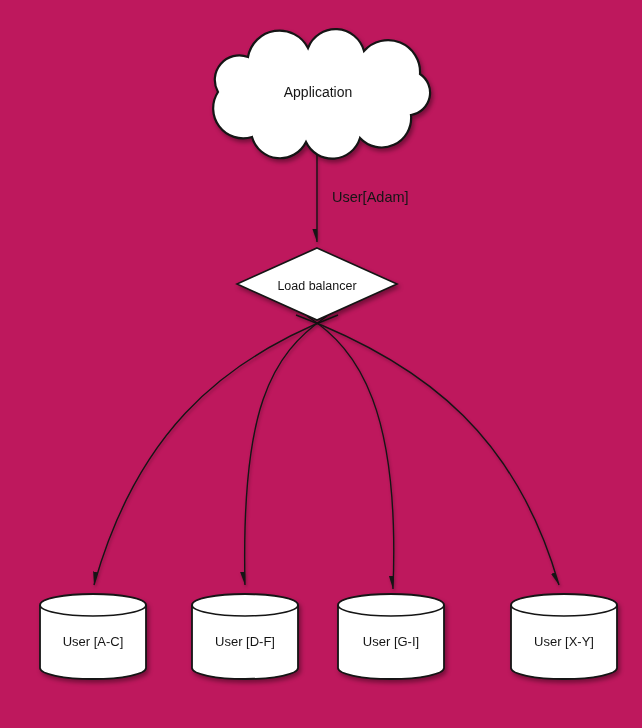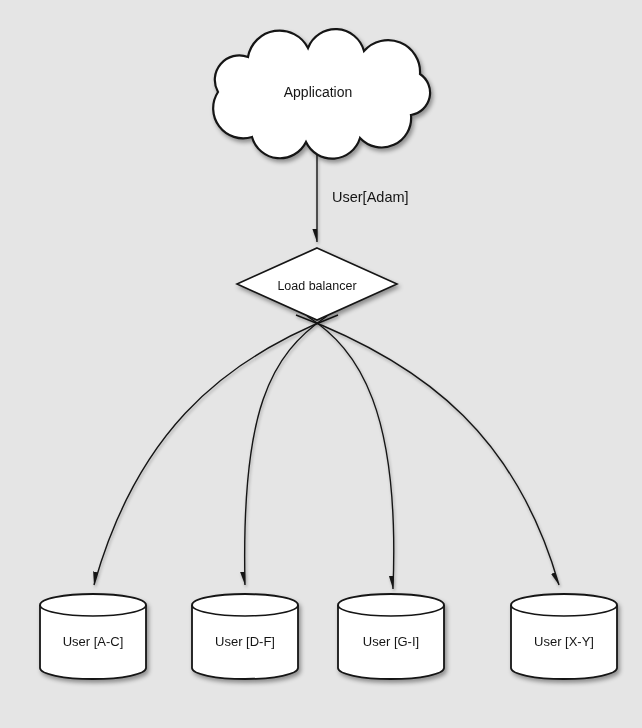--- a/index.html
+++ b/index.html
@@ -5,21 +5,21 @@
   html, body {
     margin: 0;
     padding: 0;
     background: #ffffff;
     font-family: "Liberation Sans", sans-serif;
   }
   .stage {
     position: relative;
     width: 642px;
     height: 728px;
-    background: #e5e5e5;
+    background: #be185d;
     overflow: hidden;
     text-decoration: underline;
   }
   svg { display: block; }
 
   .edge {
     fill: none;
     stroke: #151515;
     stroke-width: 1.4;
   }

